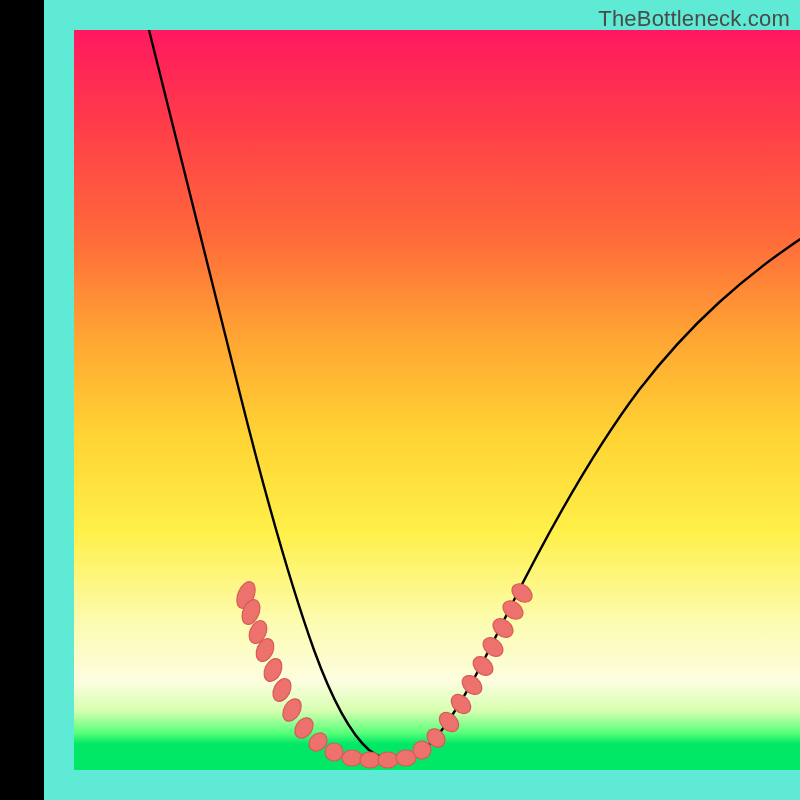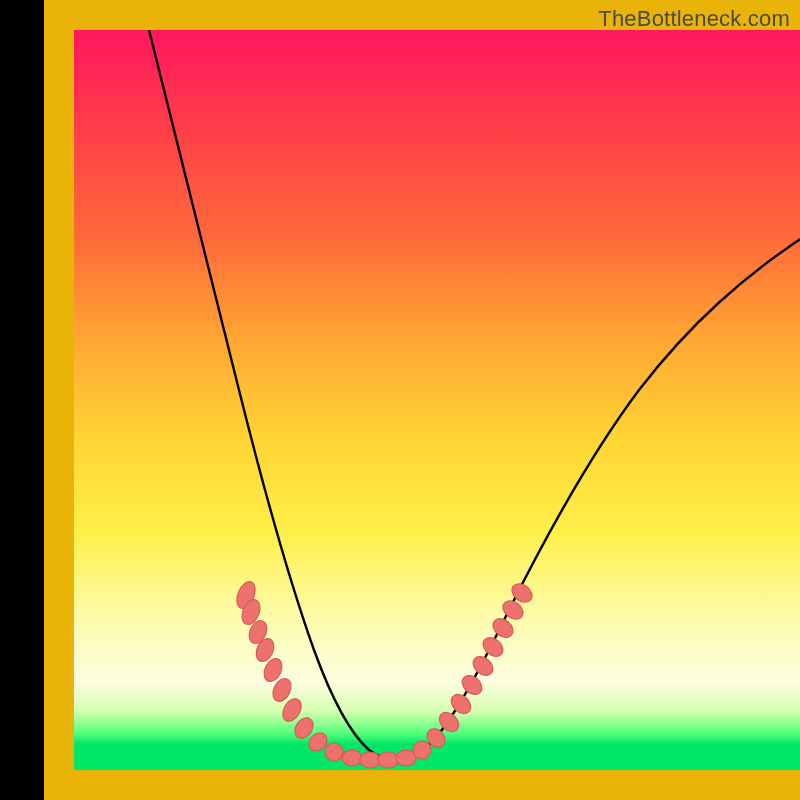--- a/index.html
+++ b/index.html
@@ -7,21 +7,21 @@
     padding: 0;
     width: 800px;
     height: 800px;
     background: #000;
     font-family: Arial, Helvetica, sans-serif;
     overflow: hidden;
   }
   .frame {
     position: absolute;
     inset: 0;
-    background: #eab308;
+    background: #5eead4;
     margin-left: 44px;
   }
   .plot-area {
     position: absolute;
     left: 30px;
     top: 30px;
     width: 740px;
     height: 740px;
     overflow: hidden;
   }

